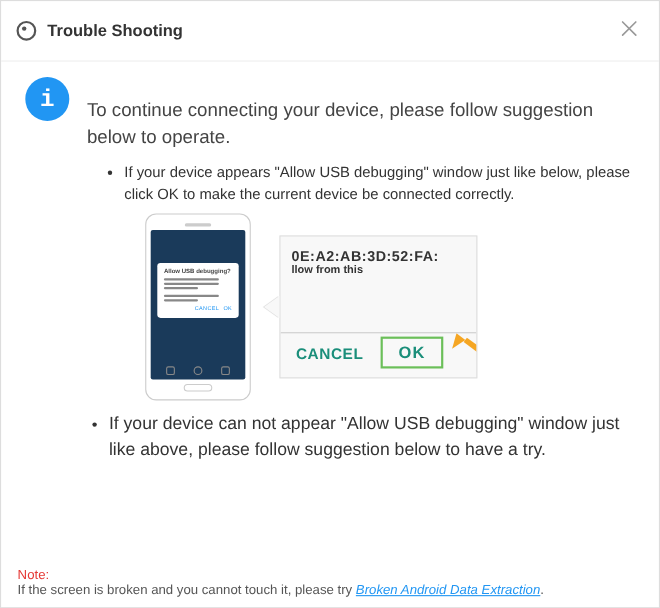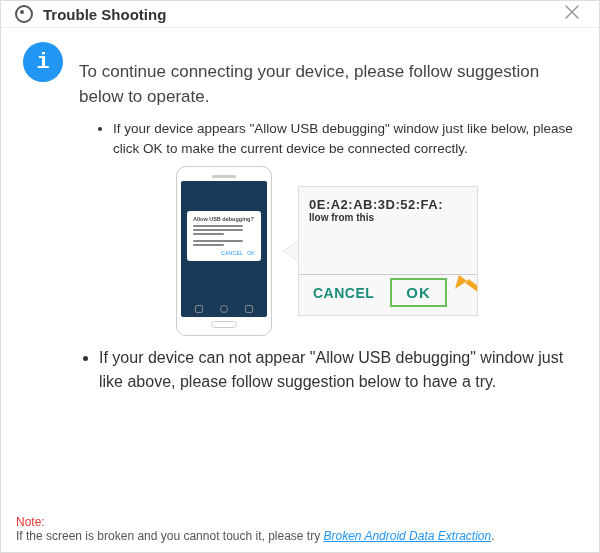--- a/index.html
+++ b/index.html
@@ -8,21 +8,21 @@
     height: 553px;
     font-family: -apple-system, "Segoe UI", Arial, sans-serif;
     background: #fff;
     color: #333;
     overflow: hidden;
     border: 1px solid #ddd;
   }
   .titlebar {
     display: flex;
     align-items: center;
-    padding: 2px 14px;
+    padding: 16px 14px;
     border-bottom: 1px solid #eee;
   }
   .titlebar .app-icon {
     width: 18px; height: 18px;
     border: 2px solid #555;
     border-radius: 50%;
     position: relative;
     margin-right: 10px;
   }
   .titlebar .app-icon::after {
@@ -79,21 +79,21 @@
     padding-left: 90px;
     margin-bottom: 8px;
   }
   ul.steps > li {
     font-size: 13.5px;
     line-height: 1.45;
     margin-bottom: 8px;
     color: #333;
   }
   .illustration {
-    margin-left: 116px;
+    margin-left: 72px;
     margin-bottom: 10px;
     display: flex;
     align-items: center;
     gap: 12px;
     padding-left: 37px;
   }
   
   .phone {
     width: 96px; height: 170px;
     border: 1px solid #ccc;

